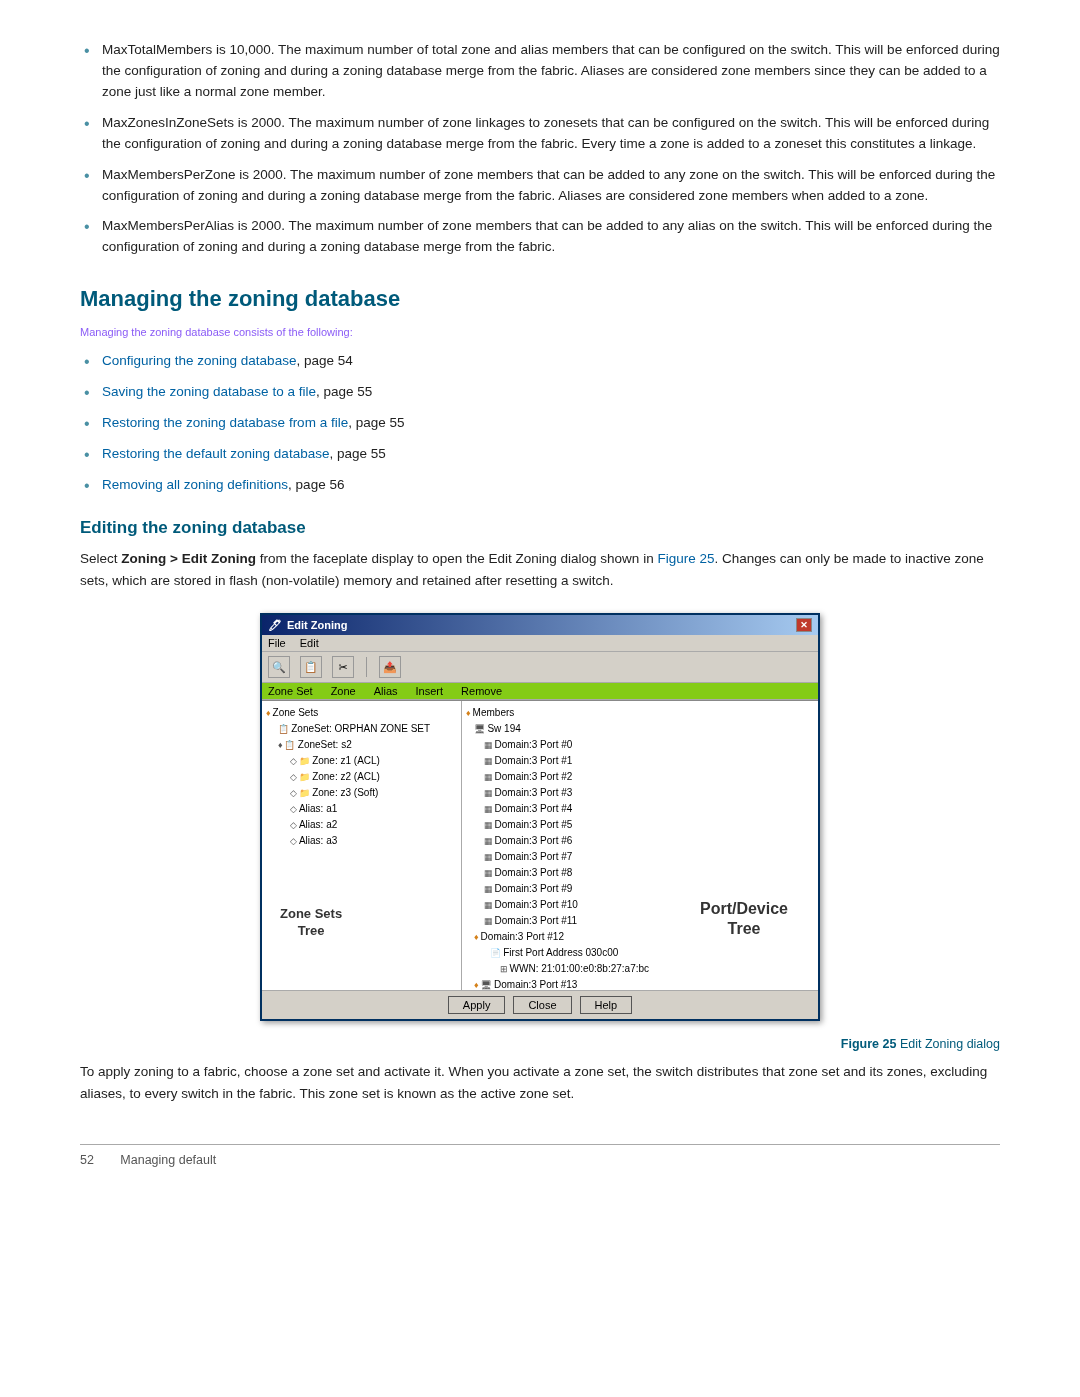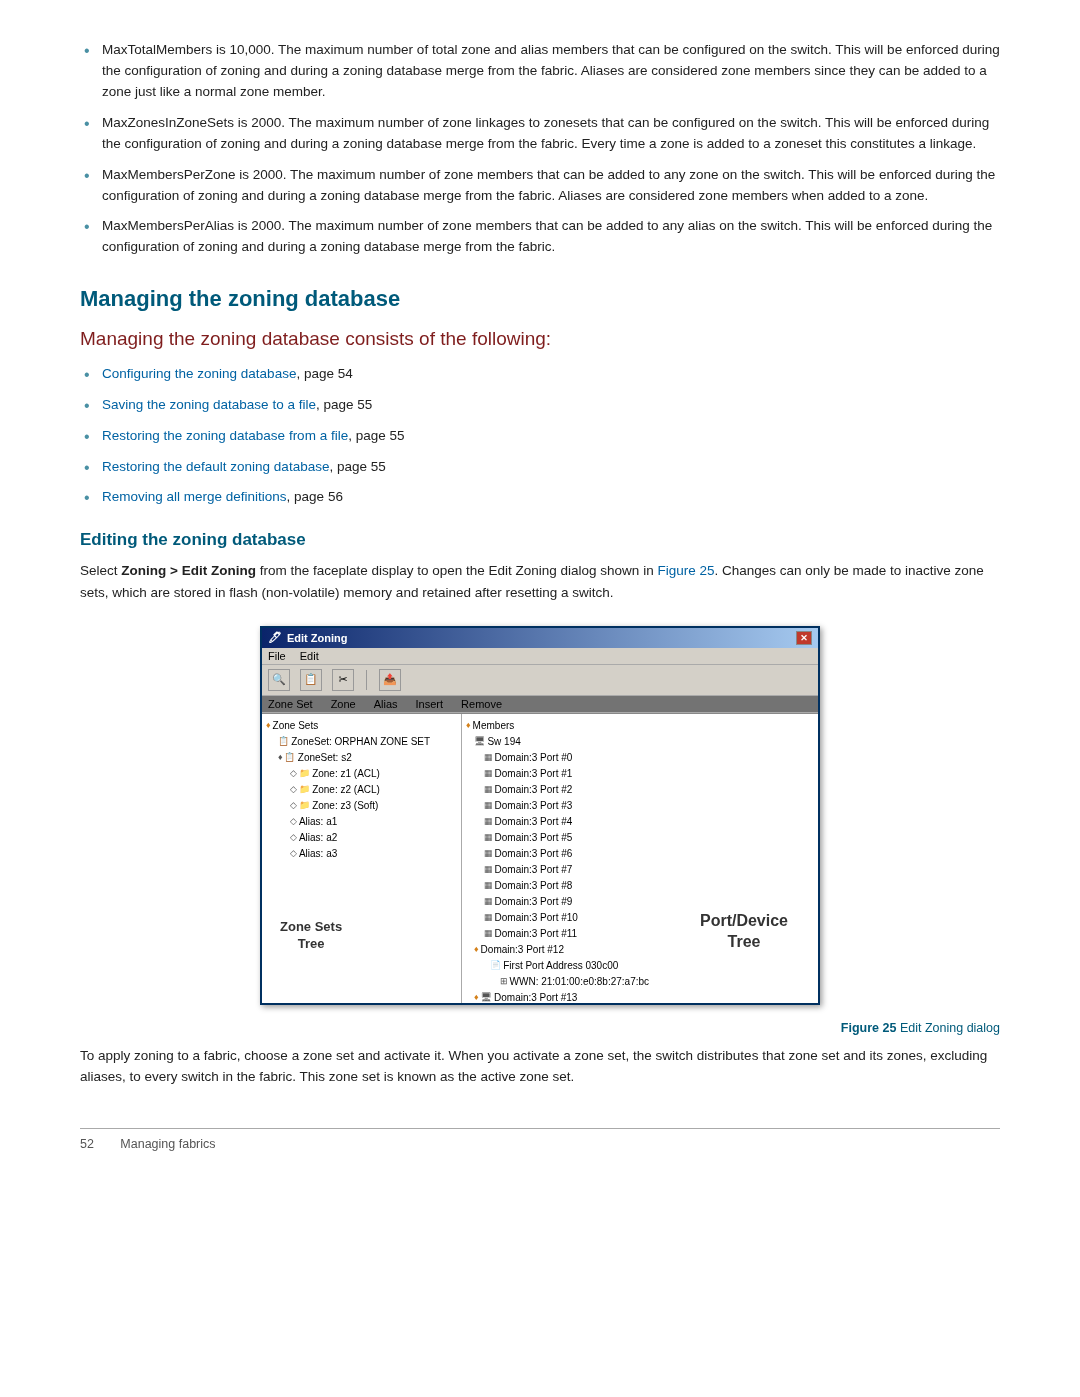--- a/index.html
+++ b/index.html
@@ -45,22 +45,22 @@
     }
     .subsection-heading {
       font-size: 17px;
       color: #005a7a;
       font-weight: bold;
       margin: 22px 0 10px 0;
     }
 
     
     .intro-text {
-      font-size: 19px;
-      color: #7f1d1d;
+      font-size: 11px;
+      color: #8b5cf6;
       line-height: 1.55;
       margin-bottom: 10px;
     }
 
     
     a, .link {
       color: #0062a3;
       text-decoration: none;
     }
 
@@ -164,21 +164,21 @@
       height: 20px;
       background: #999;
       margin: 0 2px;
     }
     .toolbar-labels {
       display: flex;
       gap: 18px;
       font-size: 11px;
       padding: 2px 6px;
       border-bottom: 1px solid #aaa;
-      background: #737373;
+      background: #84cc16;
     }
     .dialog-content {
       display: flex;
       height: 290px;
       border-top: 1px solid #888;
     }
     .dialog-left-panel {
       width: 200px;
       background: #ffffff;
       border-right: 1px solid #aaa;
@@ -252,21 +252,21 @@
 
 <h2 class="section-heading">Managing the zoning database</h2>
 
 <p class="intro-text">Managing the zoning database consists of the following:</p>
 
 <ul class="bullet-list">
     <li><a class="link" href="#">Configuring the zoning database</a><span>, page 54</span></li>
     <li><a class="link" href="#">Saving the zoning database to a file</a><span>, page 55</span></li>
     <li><a class="link" href="#">Restoring the zoning database from a file</a><span>, page 55</span></li>
     <li><a class="link" href="#">Restoring the default zoning database</a><span>, page 55</span></li>
-    <li><a class="link" href="#">Removing all merge definitions</a><span>, page 56</span></li>
+    <li><a class="link" href="#">Removing all zoning definitions</a><span>, page 56</span></li>
   </ul>
 
 <h3 class="subsection-heading">Editing the zoning database</h3>
 
 <p class="body-text">
   <span>Select </span><strong>Zoning &gt; Edit Zoning</strong><span> from the faceplate display to open the Edit Zoning dialog shown in </span><a class="link">Figure 25</a><span>. Changes can only be made to inactive zone sets, which are stored in flash (non-volatile) memory and retained after resetting a switch.</span>
 </p>
 
 <div class="figure-container">
   <div class="dialog-window">
@@ -418,29 +418,34 @@
         <div class="tree-item" style="padding-left:10px">
           <span class="tree-node-icon">♦</span>
           <span class="tree-icon">🖥</span>
           <span class="tree-label">Domain:3 Port #13</span>
         </div>
 
         <div style="position:absolute; bottom:50px; right:30px; font-size:16px; font-weight:bold; color:#333; text-align:center; line-height:1.3;">Port/Device<br>Tree</div>
       </div>
     </div>
 
+    <div class="dialog-footer">
+      <button class="dialog-btn">Apply</button>
+      <button class="dialog-btn">Close</button>
+      <button class="dialog-btn">Help</button>
+    </div>
   </div>
 
   <p class="figure-caption">
     <strong>
       <span style="color:#005a7a;">Figure <span>25</span></span>
     </strong>
     <span>Edit Zoning dialog</span>
   </p>
 </div>
 
 <p class="body-text">To apply zoning to a fabric, choose a zone set and activate it. When you activate a zone set, the switch distributes that zone set and its zones, excluding aliases, to every switch in the fabric. This zone set is known as the active zone set.</p>
 
 <div class="page-footer">
   <span>52</span>
   <span style="margin: 0 8px;">&nbsp;&nbsp;&nbsp;</span>
-  <span>Managing fabrics</span>
+  <span>Managing default</span>
 </div>
 
 </body></html>

